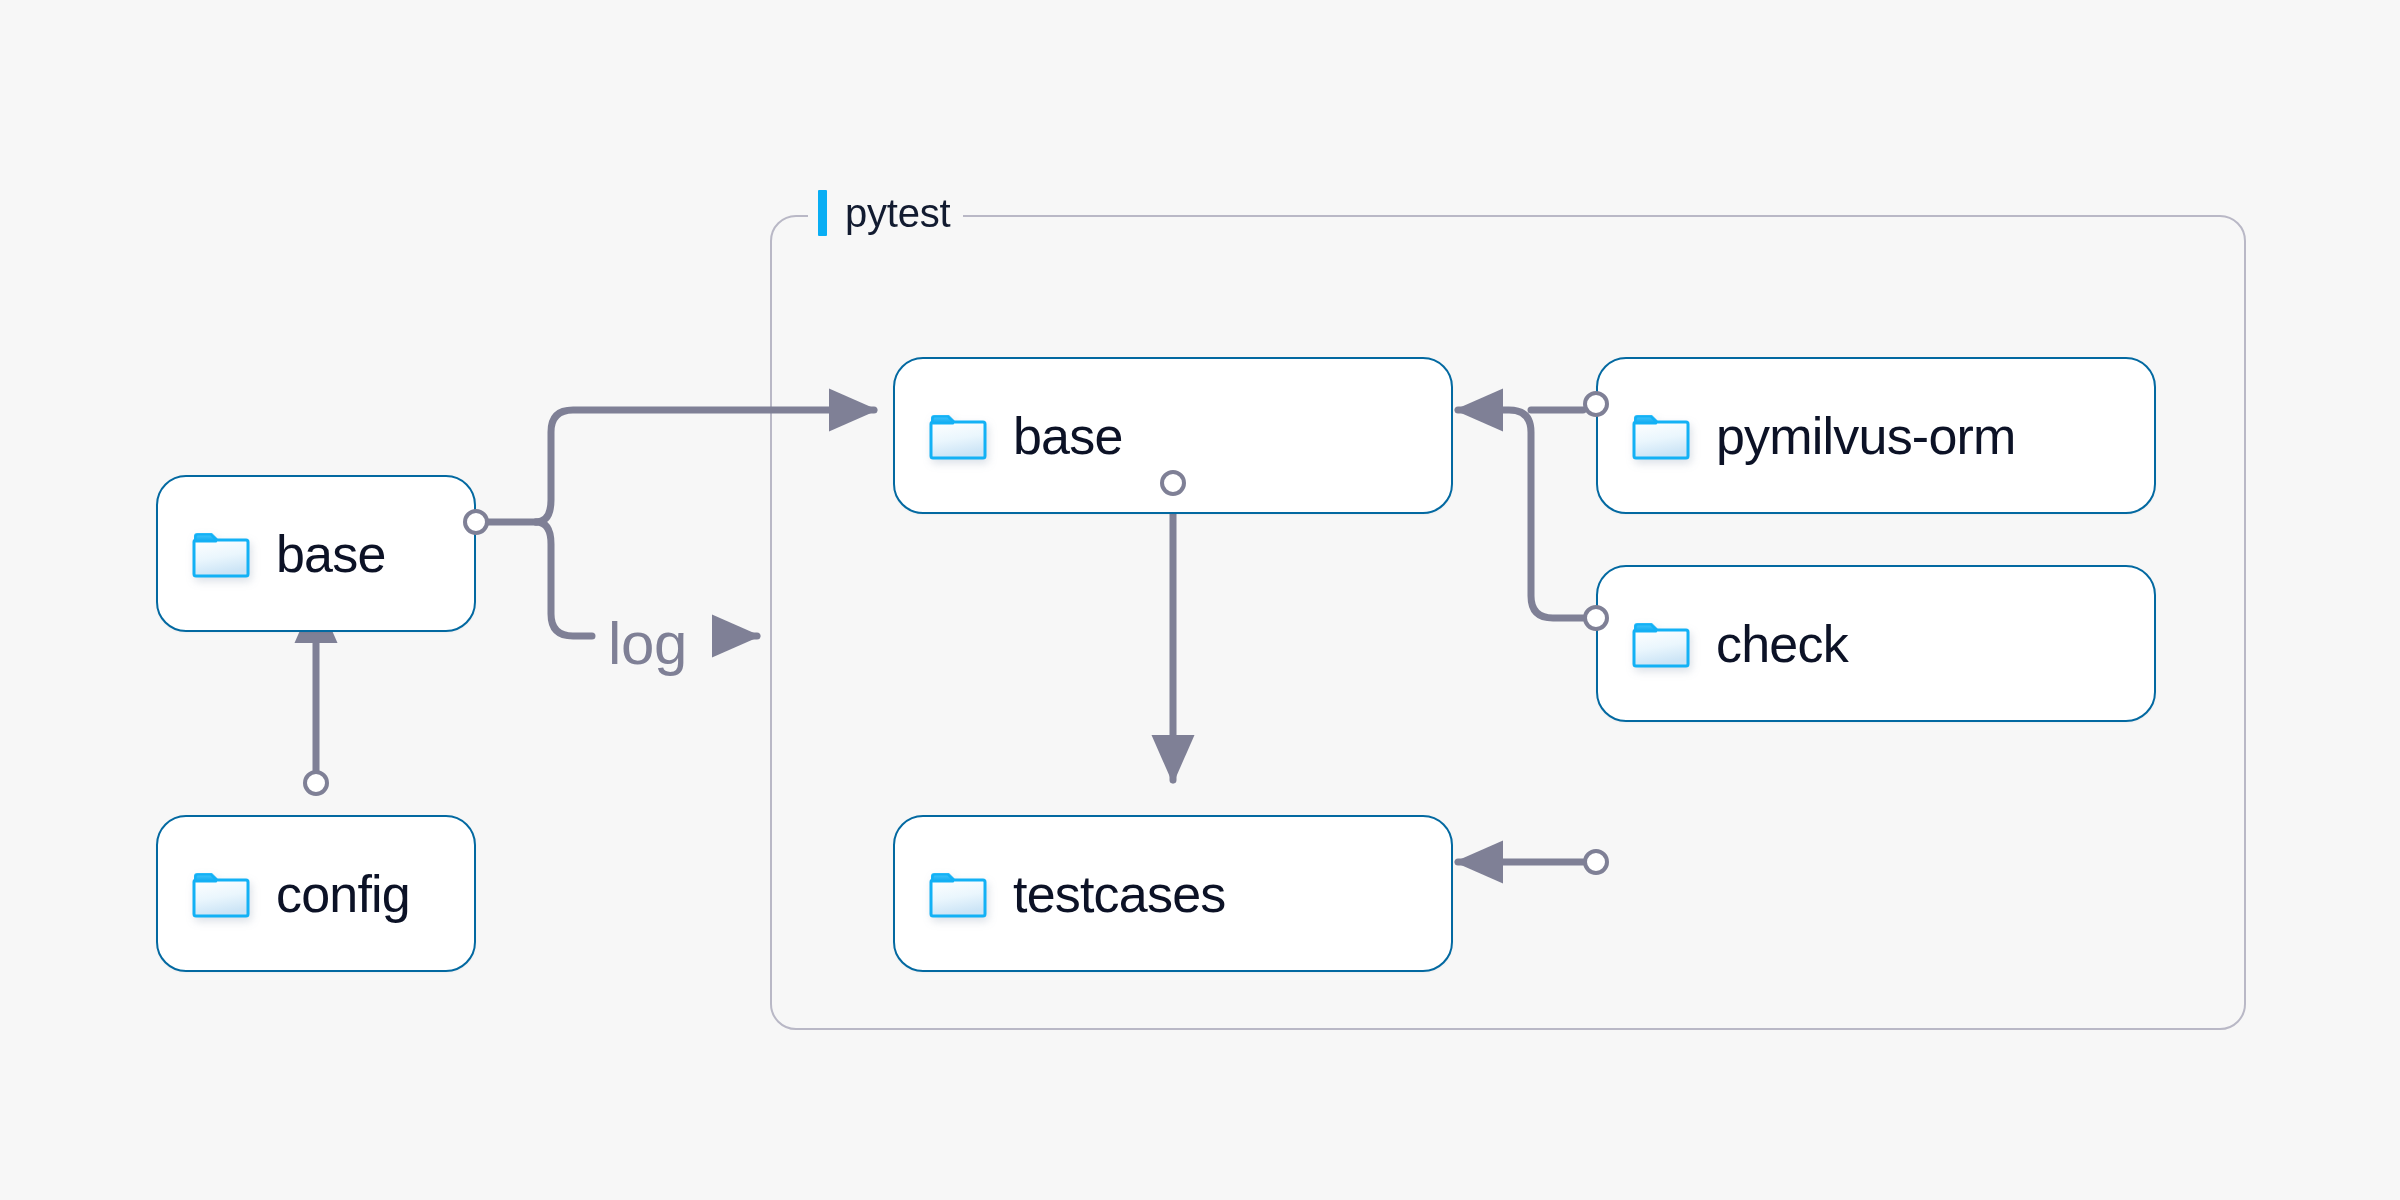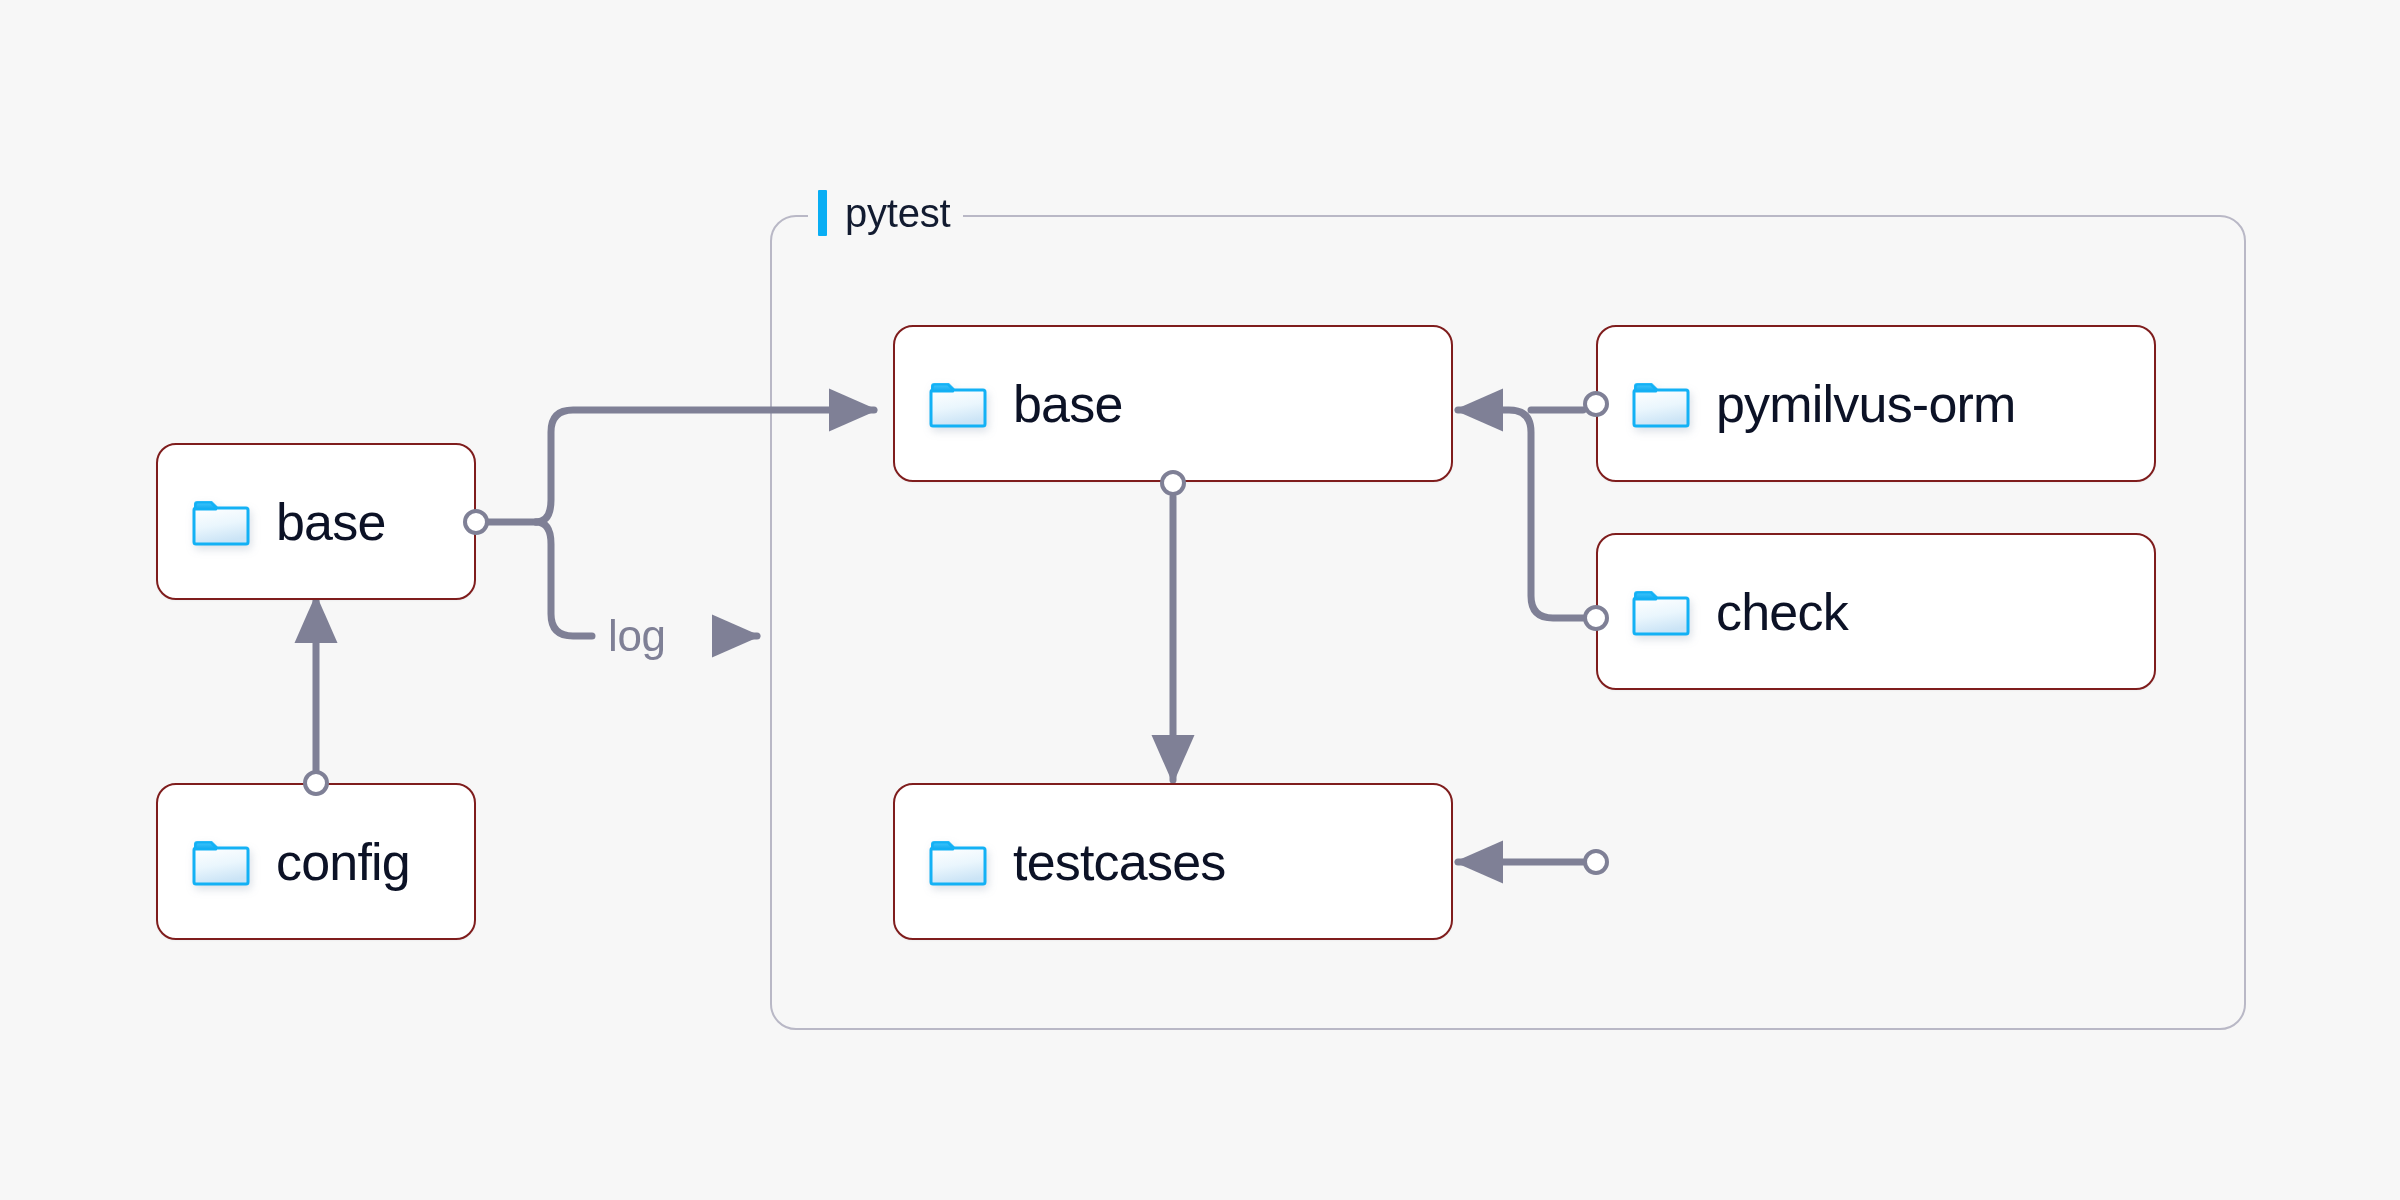--- a/index.html
+++ b/index.html
@@ -59,26 +59,27 @@
     color: #121b30;
     letter-spacing: -0.2px;
     line-height: 1;
   }
 
   
   .node {
     position: absolute;
     box-sizing: border-box;
     background: #ffffff;
-    border: 2px solid #7f1d1d;
-    border-radius: 20px;
+    border: 2px solid #0369a1;
+    border-radius: 30px;
     display: flex;
     align-items: center;
     z-index: 2;
     box-shadow: 0 1px 2px rgba(30,30,60,0.04);
+    margin-top: 32px;
   }
   .node-inner {
     display: flex;
     align-items: center;
     gap: 26px;
     padding-left: 34px;
   }
   .node-label {
     font-size: 52px;
     color: #0c1226;
@@ -105,21 +106,21 @@
     box-sizing: border-box;
     border: 4px solid #7f8096;
     border-radius: 50%;
     background: #ffffff;
     z-index: 4;
   }
 
   
   .edge-label {
     position: absolute;
-    font-size: 44px;
+    font-size: 60px;
     color: #7f8096;
     letter-spacing: -0.4px;
     line-height: 1;
     background: #f7f7f7;
     padding: 2px 10px;
     z-index: 3;
     white-space: nowrap;
   }
 </style>
 </head>

